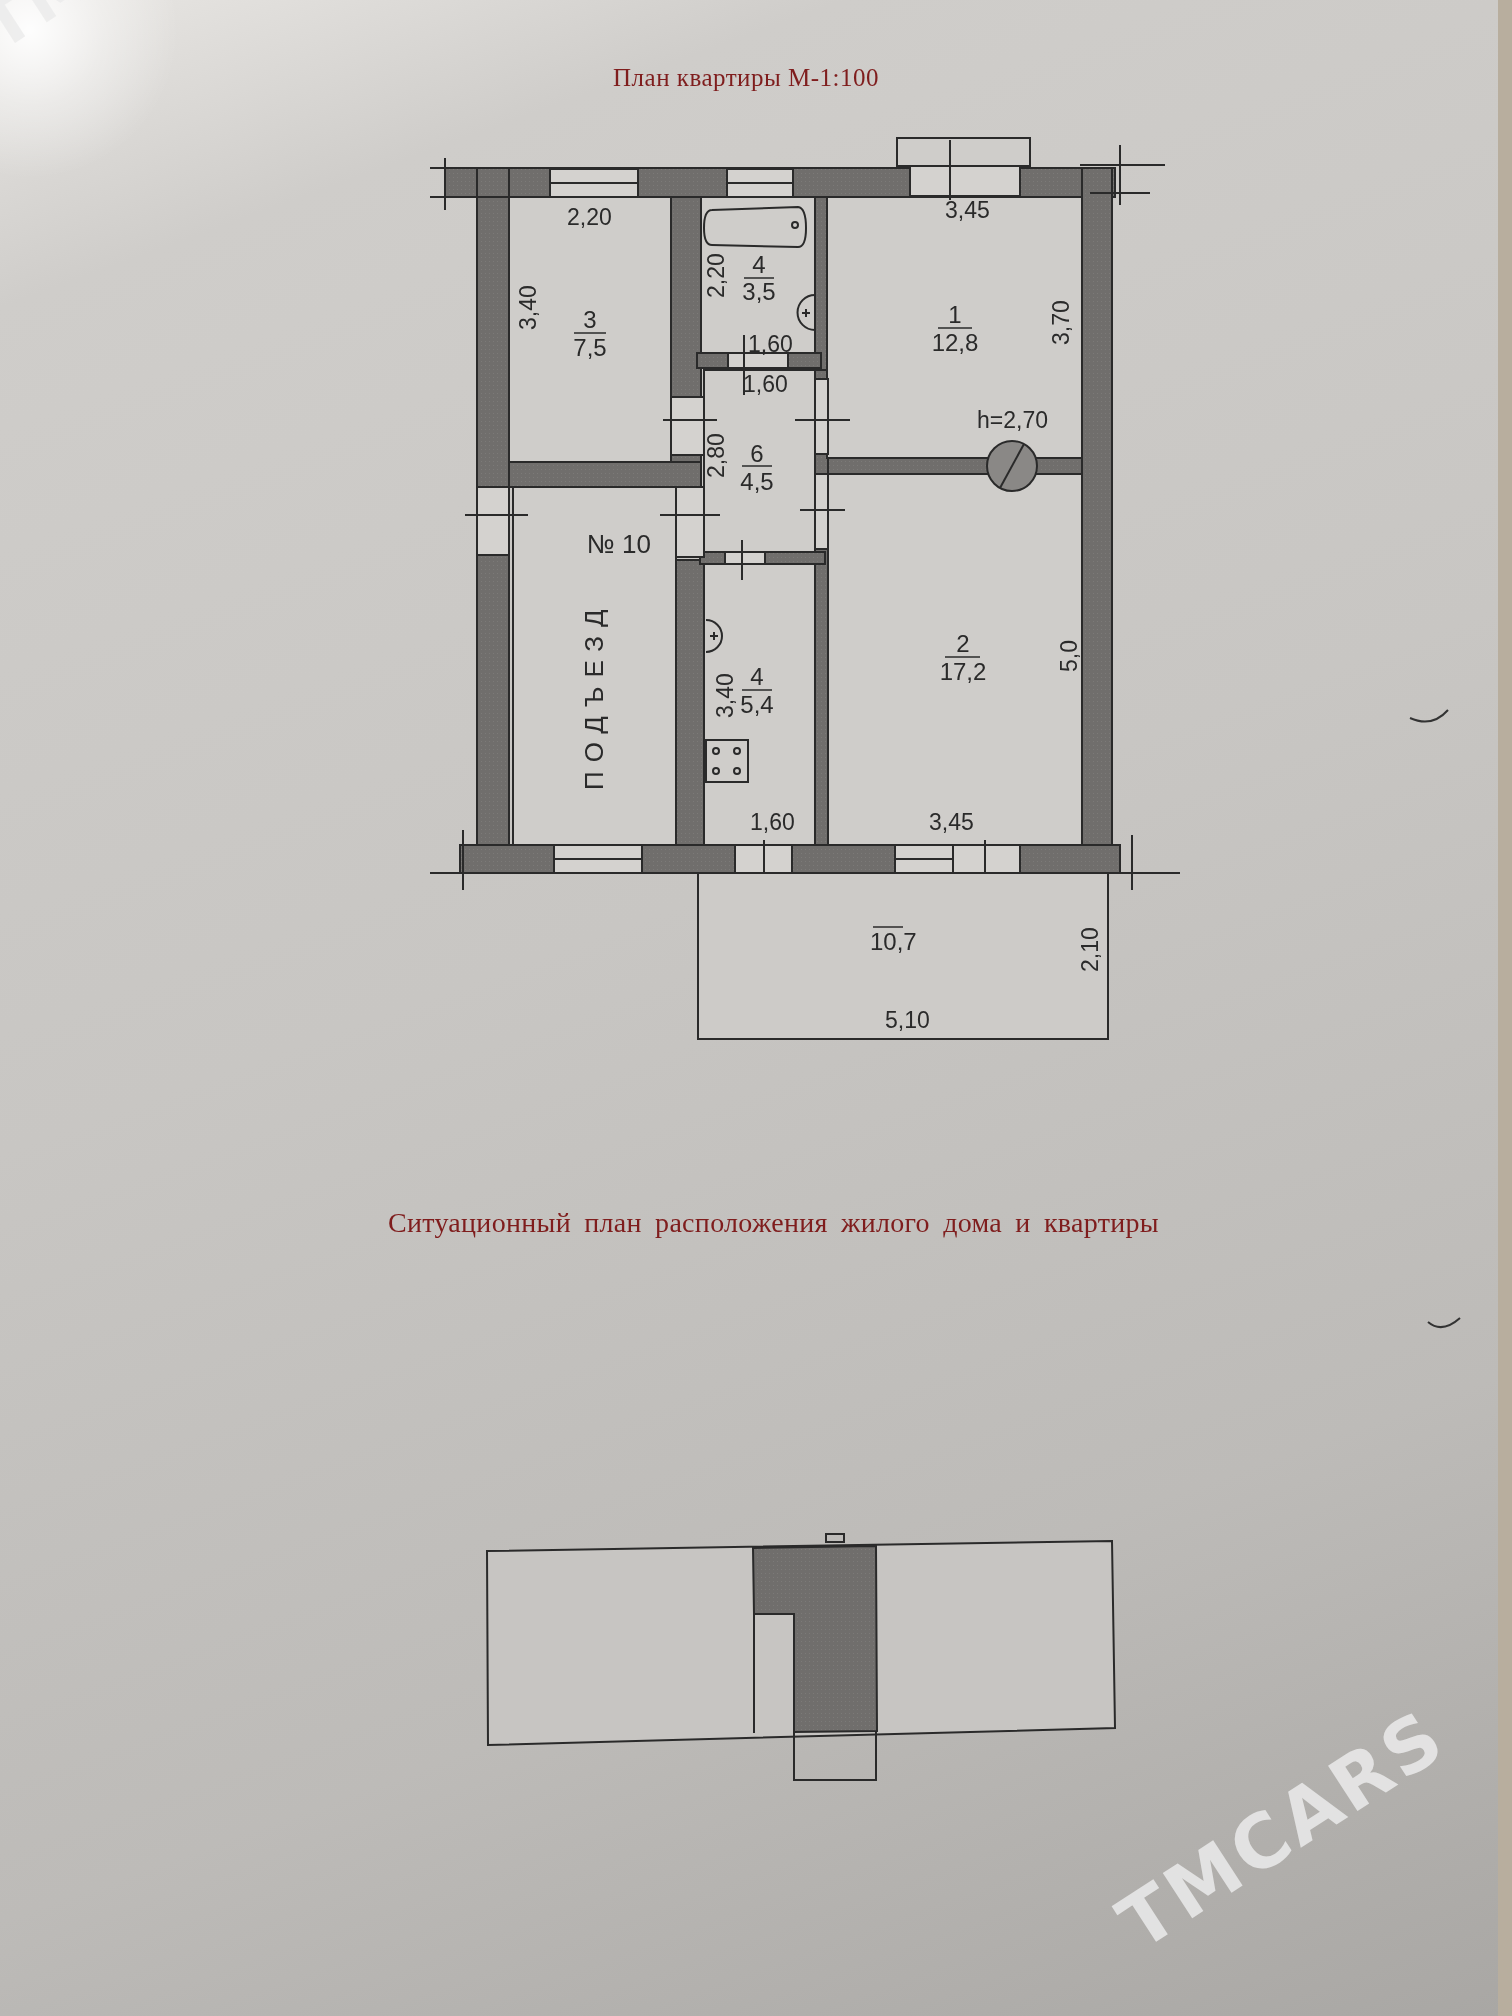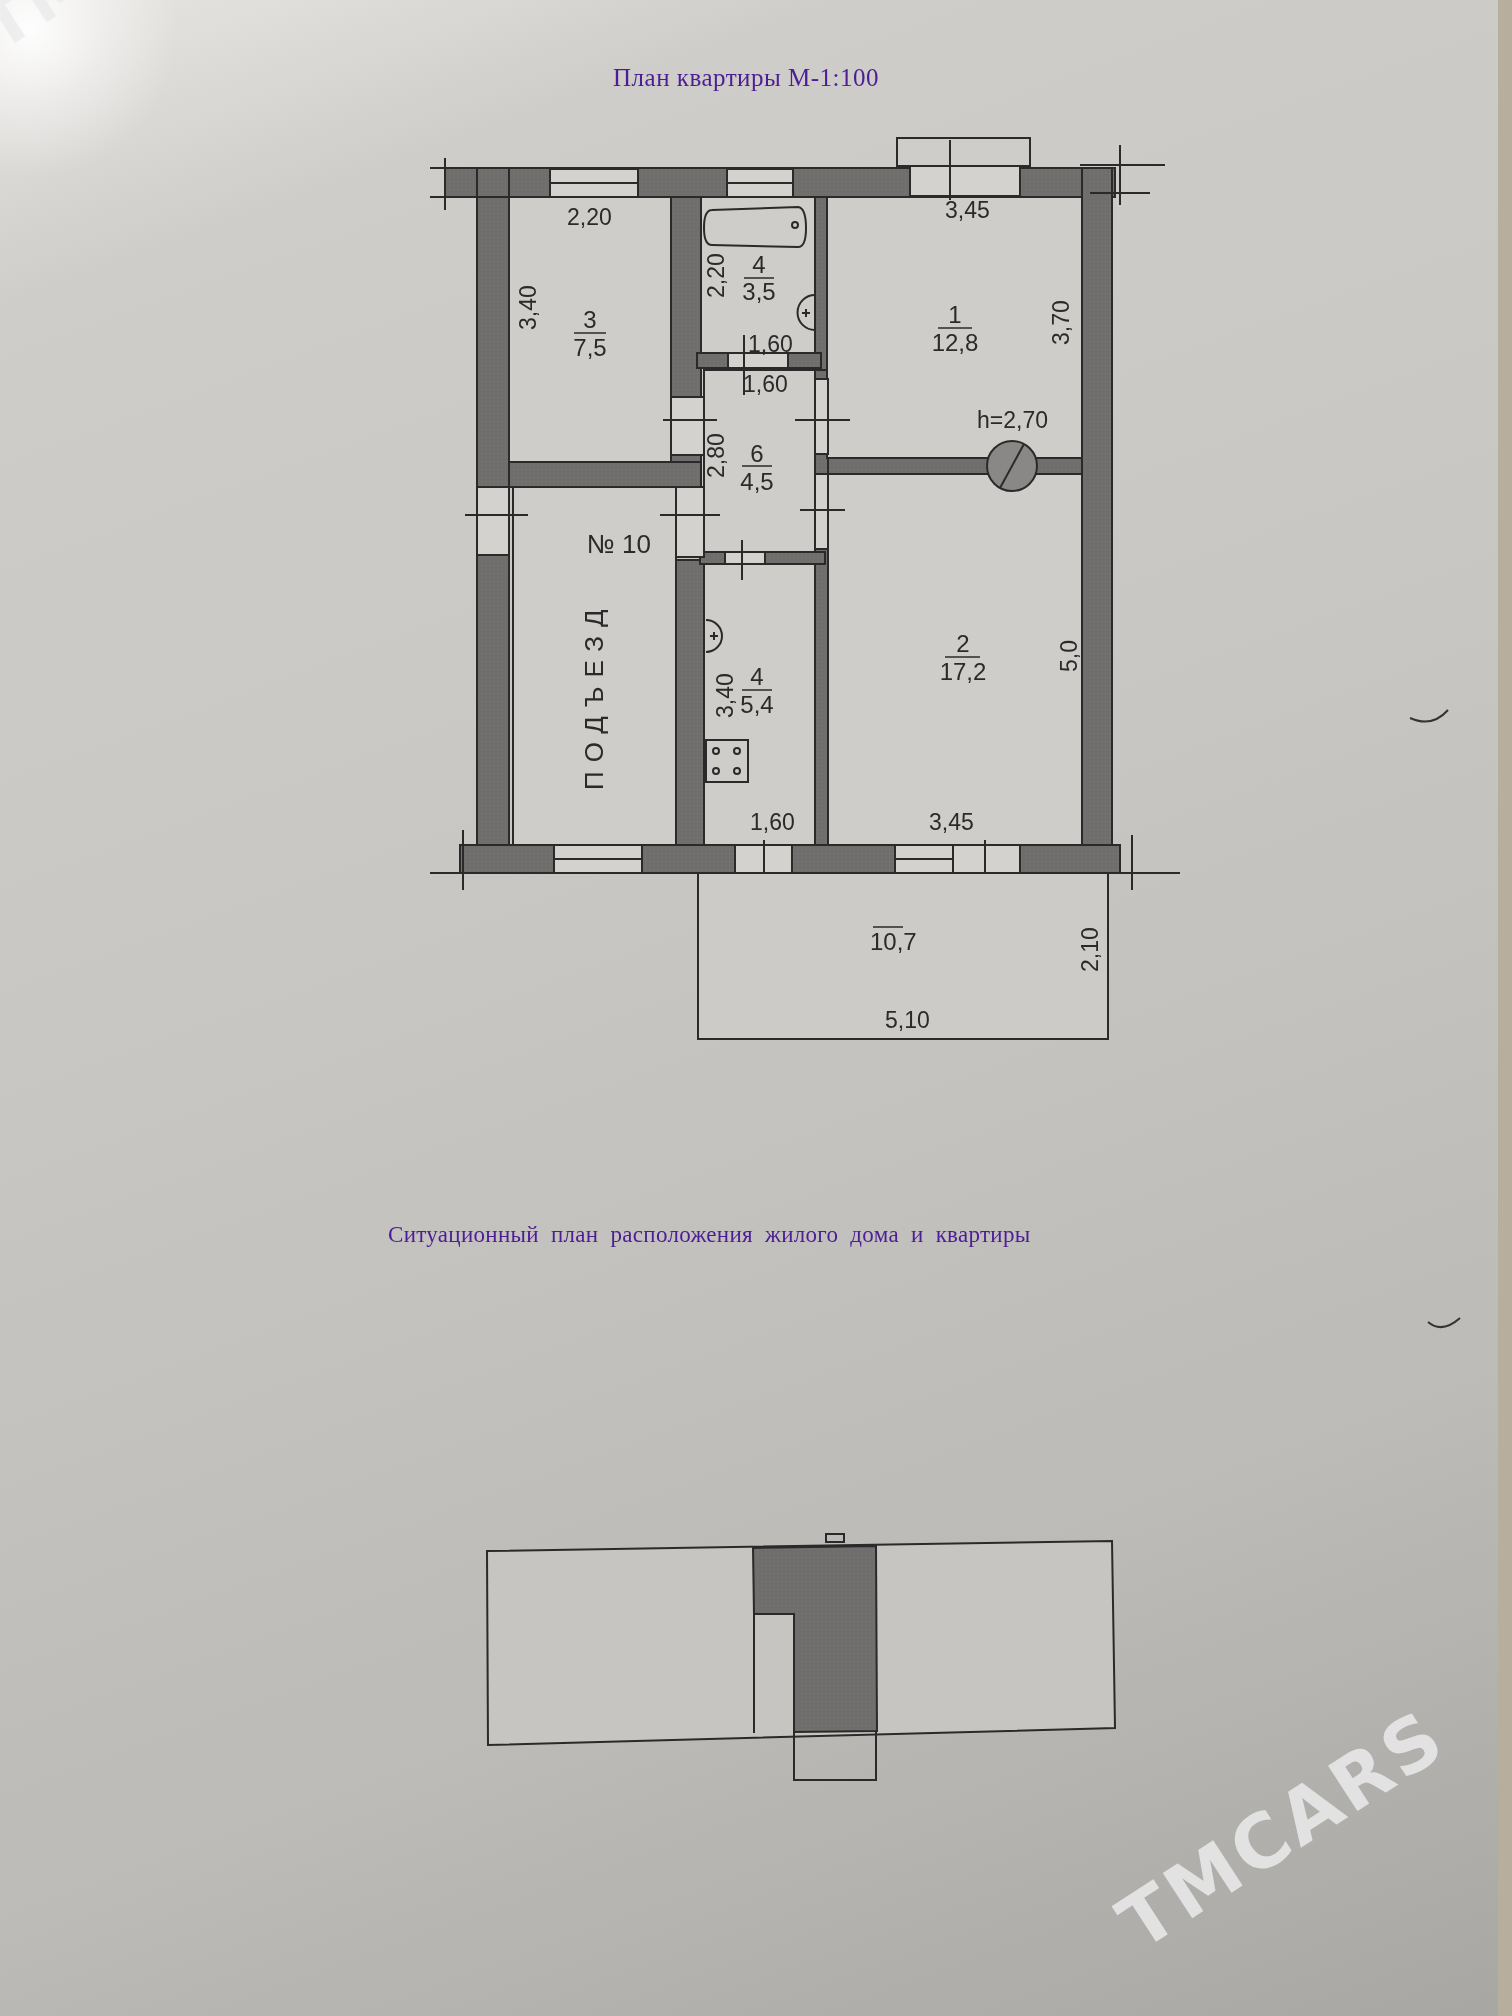--- a/index.html
+++ b/index.html
@@ -3,23 +3,23 @@
 <meta charset="utf-8">
 <style>
   html, body { margin:0; padding:0; }
   body { width:1512px; height:2016px; position:relative; overflow:hidden;
          background:#bdb8b2; font-family:"Liberation Sans", sans-serif; }
   .page { position:absolute; left:0; top:0; width:1500px; height:2016px;
           background:linear-gradient(160deg,#e9e7e4 0%,#cfcdca 12%,#c8c6c3 45%,#bdbbb8 75%,#a9a7a4 100%); }
   .edge { position:absolute; left:1498px; top:0; width:14px; height:2016px; background:#b8ae9e; }
   .glare { position:absolute; left:-120px; top:-120px; width:300px; height:300px; border-radius:50%;
            background:radial-gradient(circle, rgba(255,255,255,0.95) 0%, rgba(255,255,255,0.4) 35%, rgba(255,255,255,0) 70%); }
-  .serif { font-family:"Liberation Serif","DejaVu Serif", serif; color:#4c1d95; position:absolute; white-space:nowrap; }
+  .serif { font-family:"Liberation Serif","DejaVu Serif", serif; color:#7f1d1d; position:absolute; white-space:nowrap; }
   .title-top { left:613px; top:64px; font-size:25px; letter-spacing:0.5px; }
-  .title-site { left:388px; top:1207px; font-size:23px; letter-spacing:0.3px; word-spacing:6px;margin-top:15px; }
+  .title-site { left:388px; top:1207px; font-size:28px; letter-spacing:0.3px; word-spacing:6px; }
   svg { position:absolute; left:0; top:0; }
   .dim { font-family:"Liberation Sans", sans-serif; font-size:23px; fill:#2a2a2a; }
   .room { font-family:"Liberation Sans", sans-serif; font-size:24px; fill:#2a2a2a; }
   .label-big { font-family:"Liberation Sans", sans-serif; font-size:26px; fill:#2a2a2a; letter-spacing:9px; }
   .wm { position:absolute; font-family:"DejaVu Sans", sans-serif; font-weight:bold; color:rgba(235,235,235,0.85);
         font-size:74px; letter-spacing:4px; transform-origin:left bottom; }
   .wm-br { left:1150px; top:1880px; transform:rotate(-33deg); }
   .wm-tl { left:10px; top:-10px; transform:rotate(-33deg); font-size:64px; }
 </style>
 </head>

